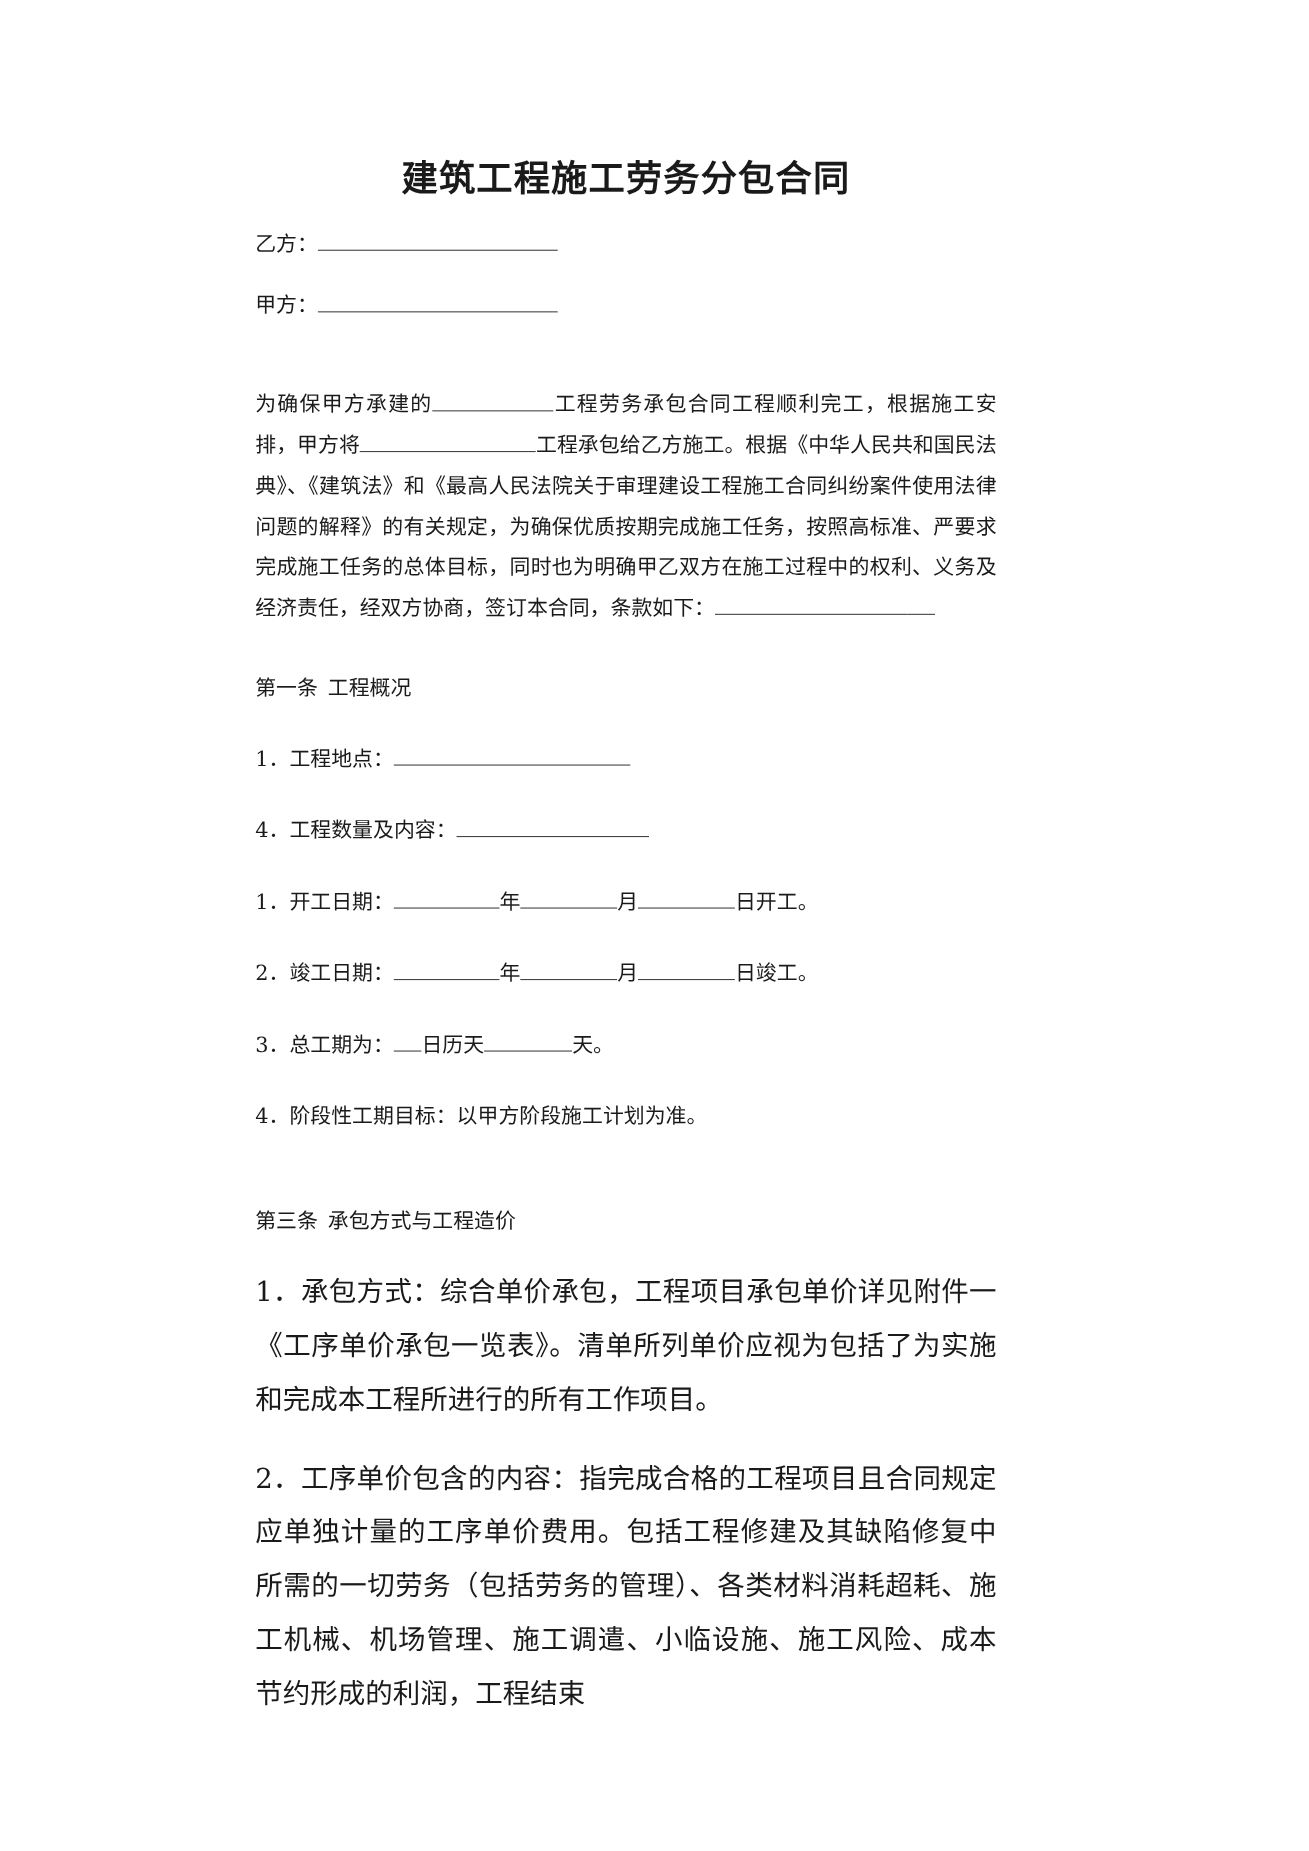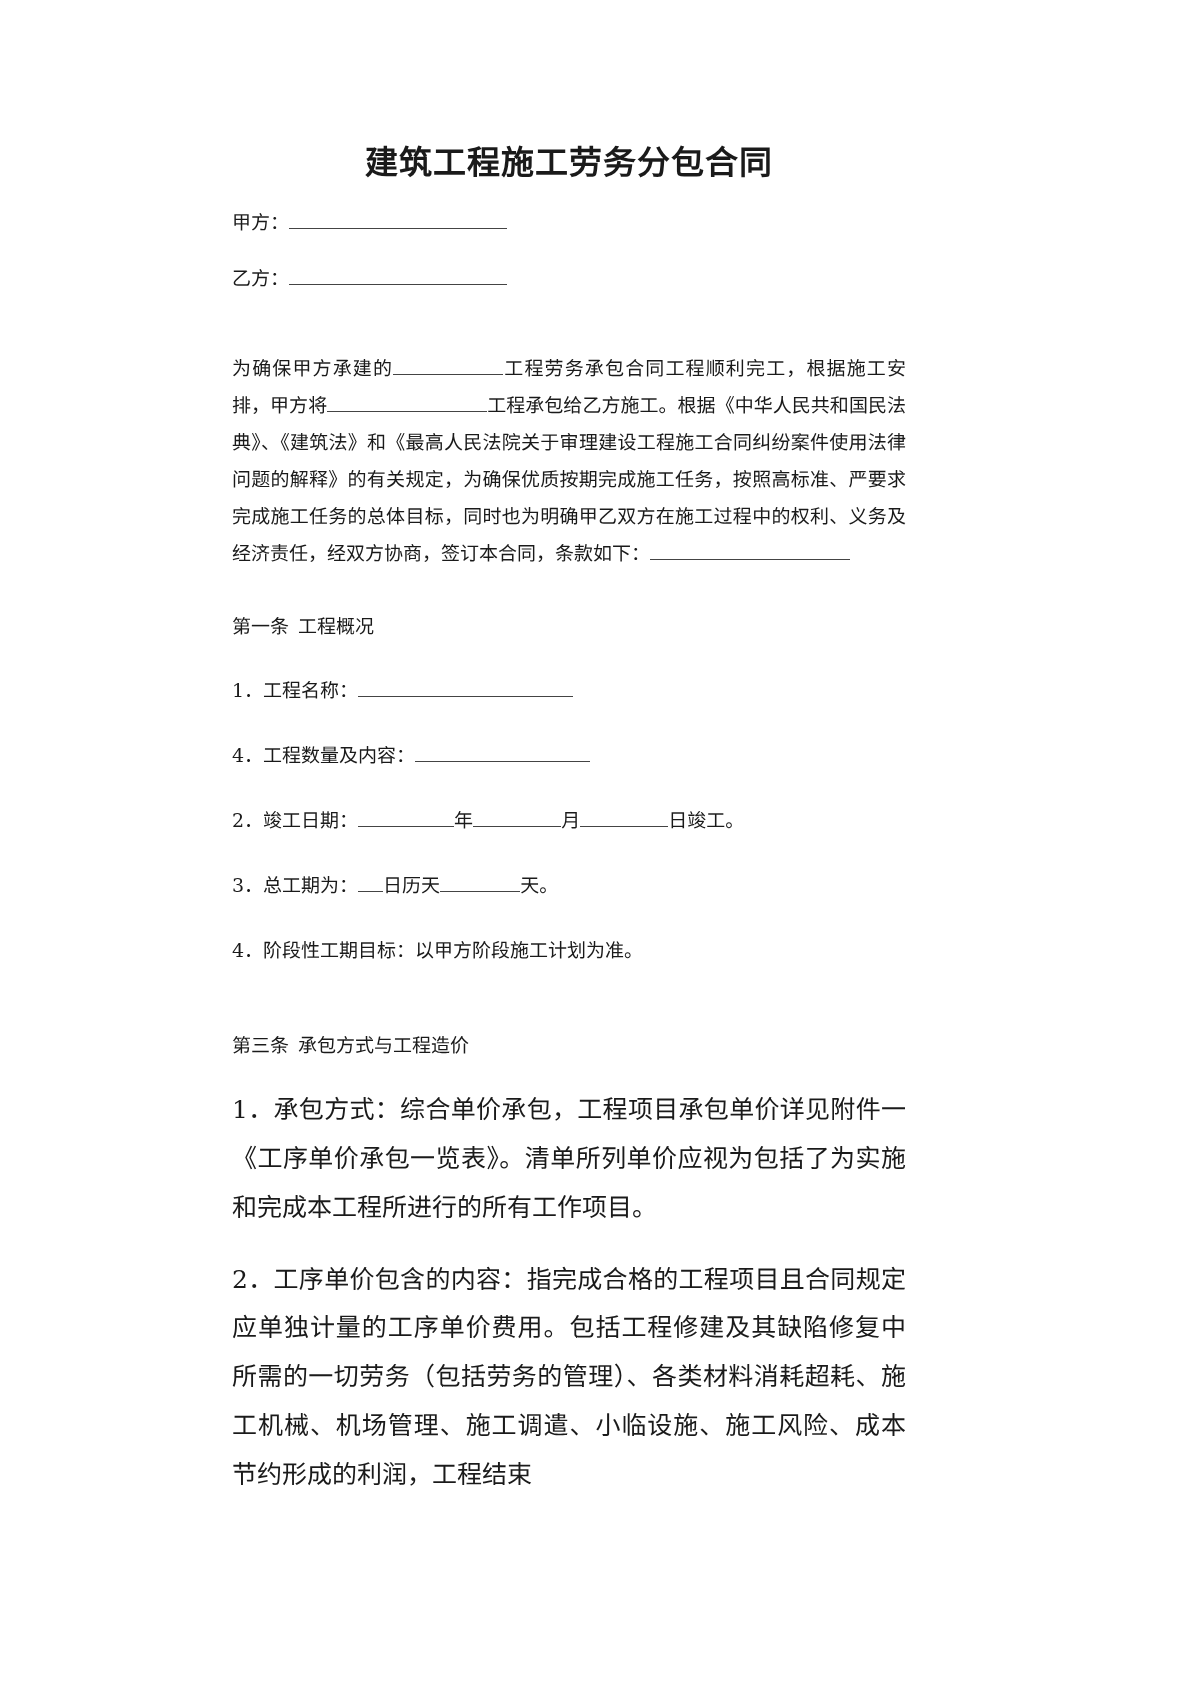--- a/index.html
+++ b/index.html
@@ -84,38 +84,39 @@
   .sp { display: inline-block; width: 9px; }
 </style>
 </head>
 <body>
 
 <div class="page">
 
   <h1 class="doc-title">建筑工程施工劳务分包合同</h1>
 
   <div class="party-line">
-    <span>甲方：</span><span class="blank blank-party"></span>
+    <span>乙方：</span><span class="blank blank-party"></span>
   </div>
 
   <div class="party-line">
-    <span>乙方：</span><span class="blank blank-party"></span>
+    <span>甲方：</span><span class="blank blank-party"></span>
   </div>
 
   <p class="intro"><span>为确保甲方承建的</span><span class="blank blank-w110"></span><span>工程劳务承包合同工程顺利完工，根据施工安排，甲方将</span><span class="blank blank-w160"></span><span>工程承包给乙方施工。根据《中华人民共和国民法典》、《建筑法》和《最高人民法院关于审理建设工程施工合同纠纷案件使用法律问题的解释》的有关规定，为确保优质按期完成施工任务，按照高标准、严要求完成施工任务的总体目标，同时也为明确甲乙双方在施工过程中的权利、义务及经济责任，经双方协商，签订本合同，条款如下：</span><span class="blank blank-w175"></span><span class="blank blank-w25"></span></p>
 
   <div class="clause-heading"><span>第一条</span><span class="sp"></span><span>工程概况</span></div>
 
-  <div class="item"><span>1．</span><span>工程名称：</span><span class="blank blank-w215"></span></div>
+  <div class="item"><span>1．</span><span>工程地点：</span><span class="blank blank-w215"></span></div>
 
 
 
   <div class="item"><span>4．</span><span>工程数量及内容：</span><span class="blank blank-w175"></span></div>
 
 
+  <div class="item"><span>1．</span><span>开工日期：</span><span class="blank blank-w96"></span><span>年</span><span class="blank blank-w88"></span><span>月</span><span class="blank blank-w88"></span><span>日开工。</span></div>
 
   <div class="item"><span>2．</span><span>竣工日期：</span><span class="blank blank-w96"></span><span>年</span><span class="blank blank-w88"></span><span>月</span><span class="blank blank-w88"></span><span>日竣工。</span></div>
 
   <div class="item"><span>3．</span><span>总工期为：</span><span class="blank blank-w25"></span><span>日历天</span><span class="blank blank-w80"></span><span>天。</span></div>
 
   <div class="item"><span>4．</span><span>阶段性工期目标：</span><span>以甲方阶段施工计划为准。</span></div>
 
   <div class="clause-heading gap-lg"><span>第三条</span><span class="sp"></span><span>承包方式与工程造价</span></div>
 
   <div class="item-para"><span>1．</span><span>承包方式：综合单价承包，工程项目承包单价详见附件一《工序单价承包一览表》。清单所列单价应视为包括了为实施和完成本工程所进行的所有工作项目。</span></div>

